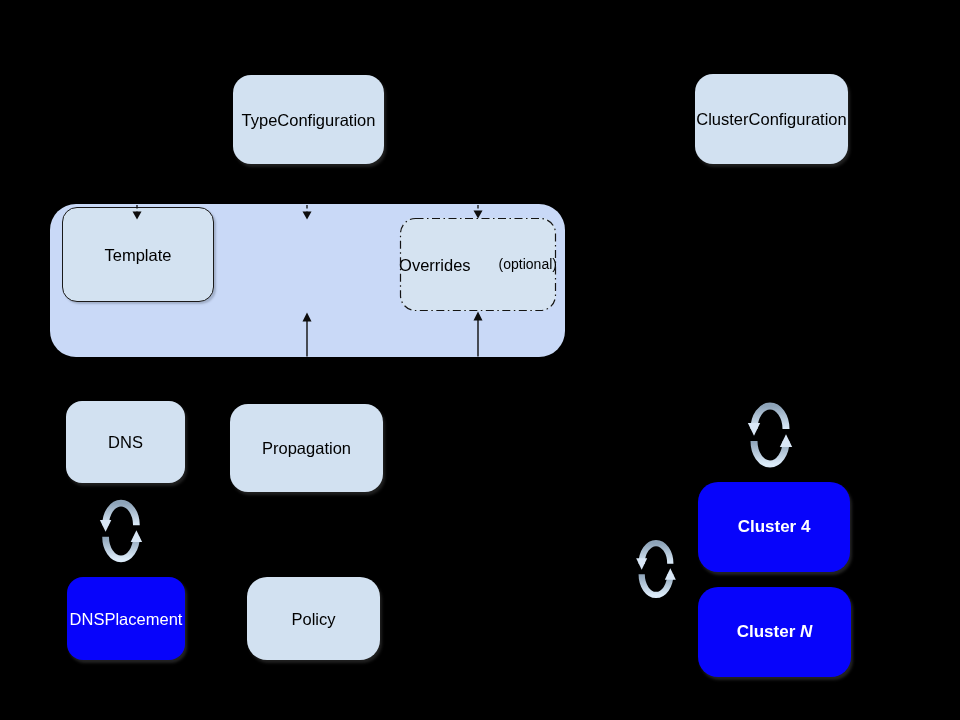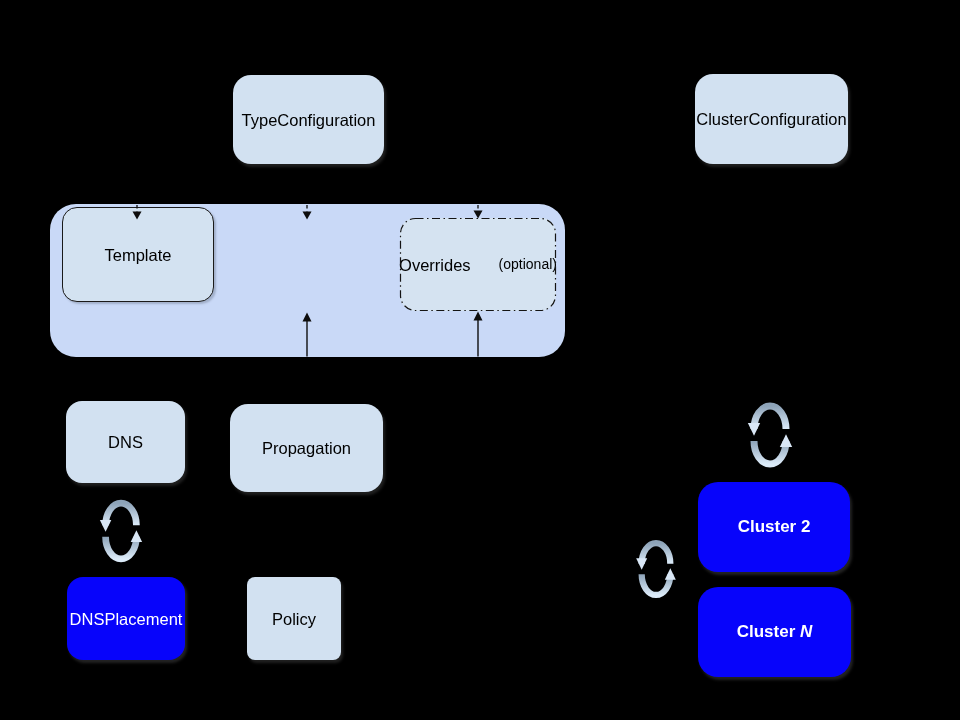--- a/index.html
+++ b/index.html
@@ -116,28 +116,28 @@
 
   <div class="box light" style="left:230px;top:404px;width:153px;height:88px">
     <div>Propagation</div>
   </div>
 
   <div class="box blue" style="left:67px;top:577px;width:118px;height:83px;border-radius:16px">
     <div>DNS</div>
     <div>Placement</div>
   </div>
 
-  <div class="box light" style="left:247px;top:577px;width:94px;height:83px;border-radius:8px">
+  <div class="box light" style="left:247px;top:577px;width:133px;height:83px;border-radius:20px">
     <div>Policy</div>
   </div>
 
 
 
   <div class="box blue bold" style="left:698px;top:482px;width:152px;height:90px">
-    <div>Cluster 2</div>
+    <div>Cluster 4</div>
   </div>
 
   <div class="box blue bold" style="left:698px;top:587px;width:153px;height:90px">
     <div><span>Cluster </span><span class="italic">N</span></div>
   </div>
 
   <svg class="overlay" viewBox="0 0 960 720" xmlns="http://www.w3.org/2000/svg">
     <defs>
       <linearGradient id="syncGrad" x1="0" y1="0" x2="0" y2="1">
         <stop offset="0" stop-color="#8da3b8"></stop>

